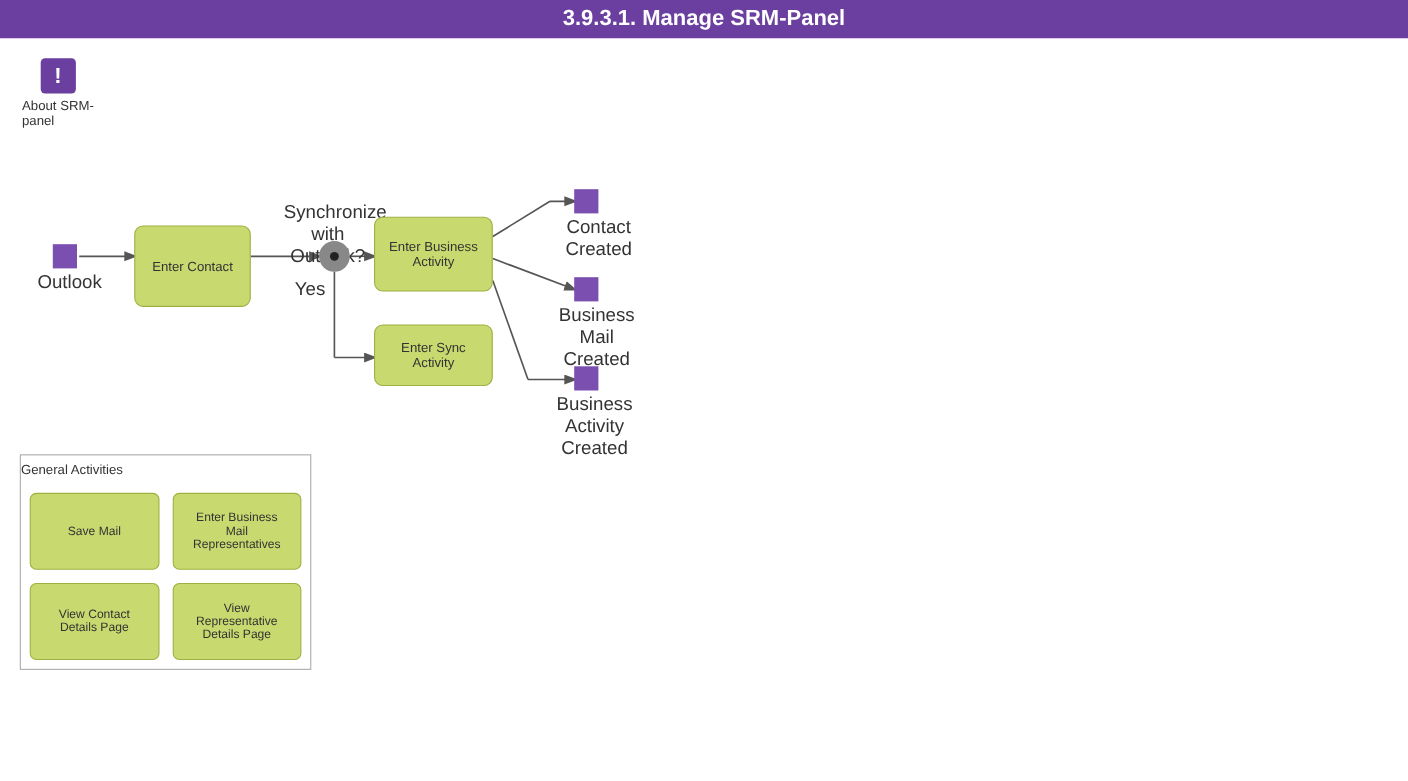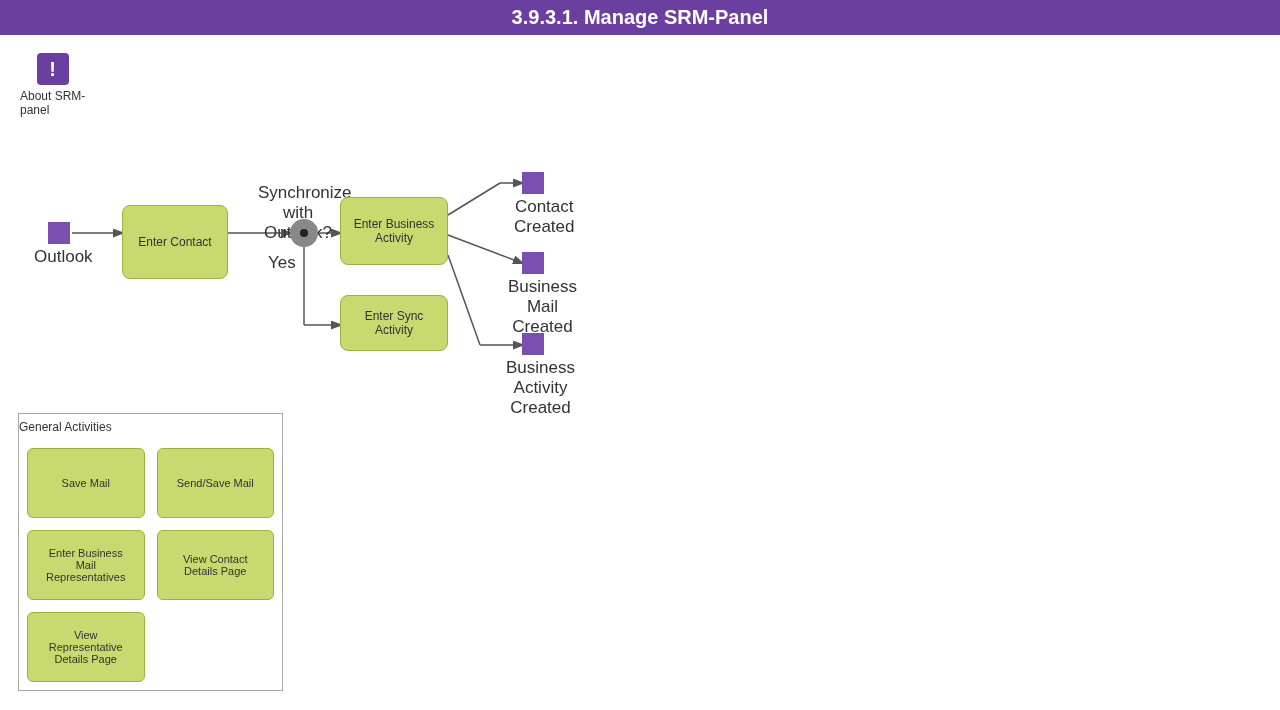--- a/index.html
+++ b/index.html
@@ -219,20 +219,19 @@
   <div class="purple-sq" style="top:217px; left:522px;"></div>
   <div class="flow-label" style="top:242px; left:508px;">Business<br>Mail<br>Created</div>
 
   <div class="purple-sq" style="top:298px; left:522px;"></div>
   <div class="flow-label" style="top:323px; left:506px;">Business<br>Activity<br>Created</div>
 
   <div class="general-panel">
     <div class="general-title">General Activities</div>
     <div class="general-grid">
       <div class="general-item">Save Mail</div>
-      <div class="general-item">Send/Save Mail</div>
       <div class="general-item">Enter Business<br>Mail<br>Representatives</div>
       <div class="general-item">View Contact<br>Details Page</div>
       <div class="general-item">View<br>Representative<br>Details Page</div>
     </div>
   </div>
 
 </div>
 
 </body></html>

